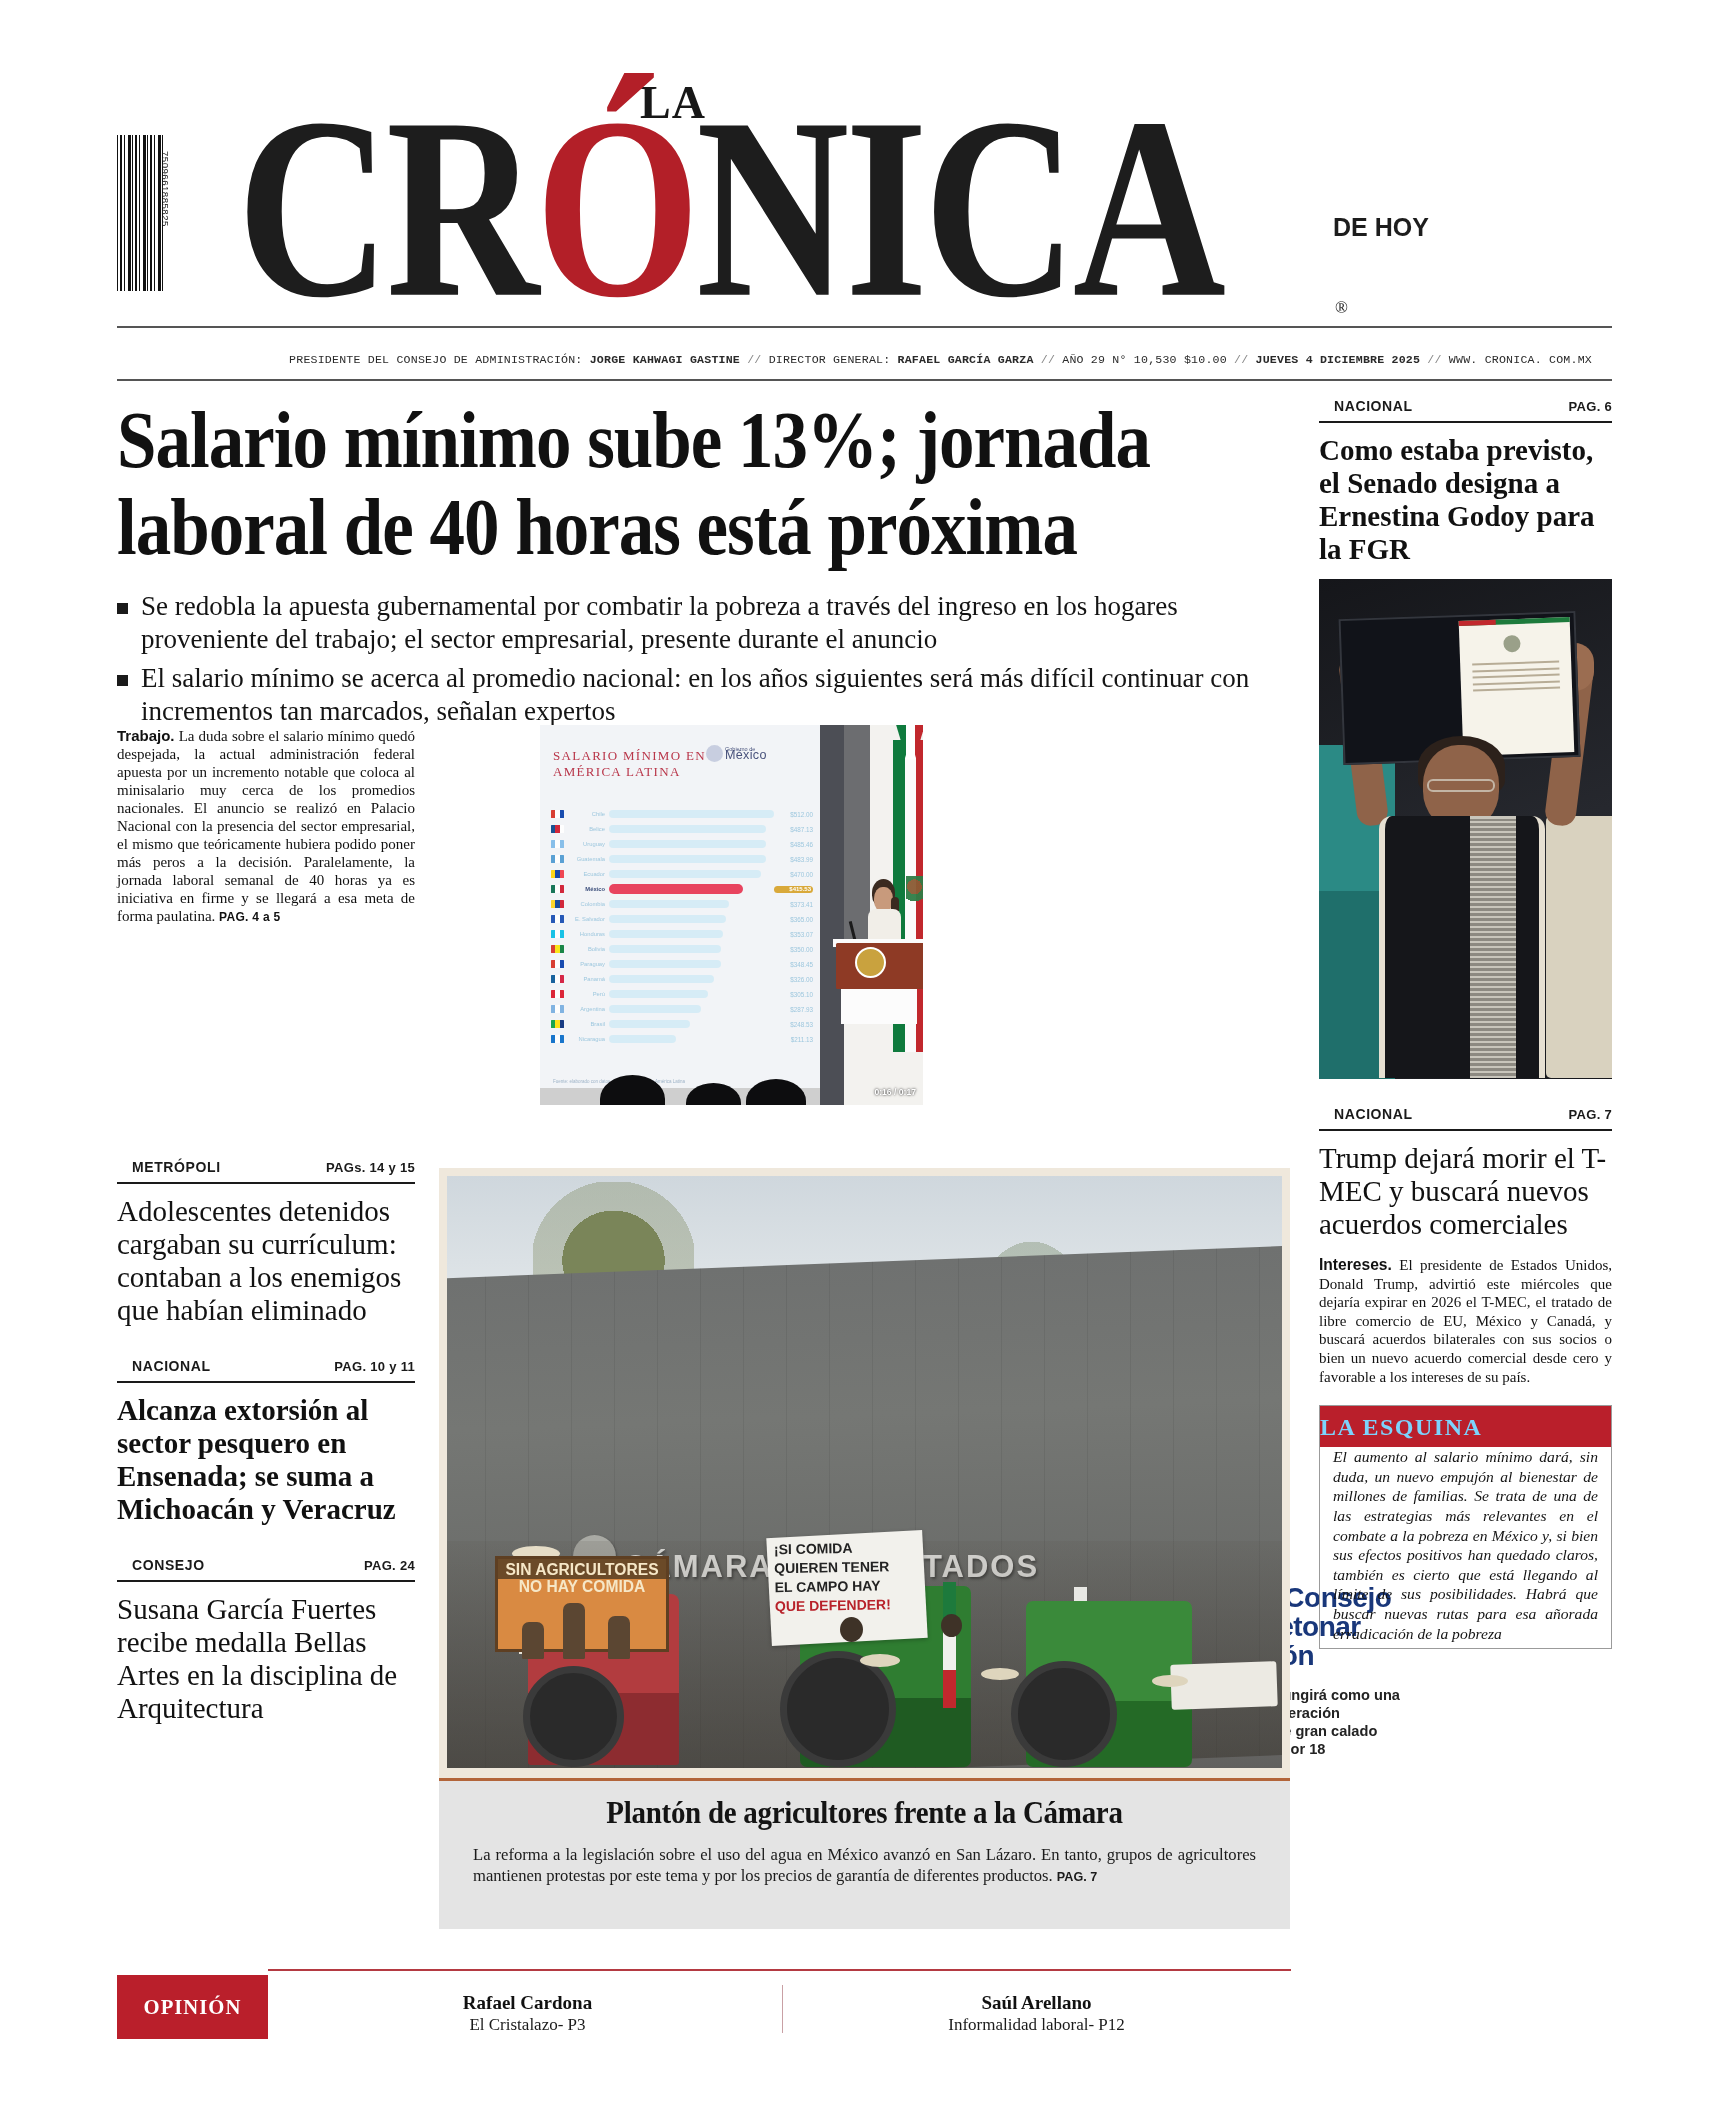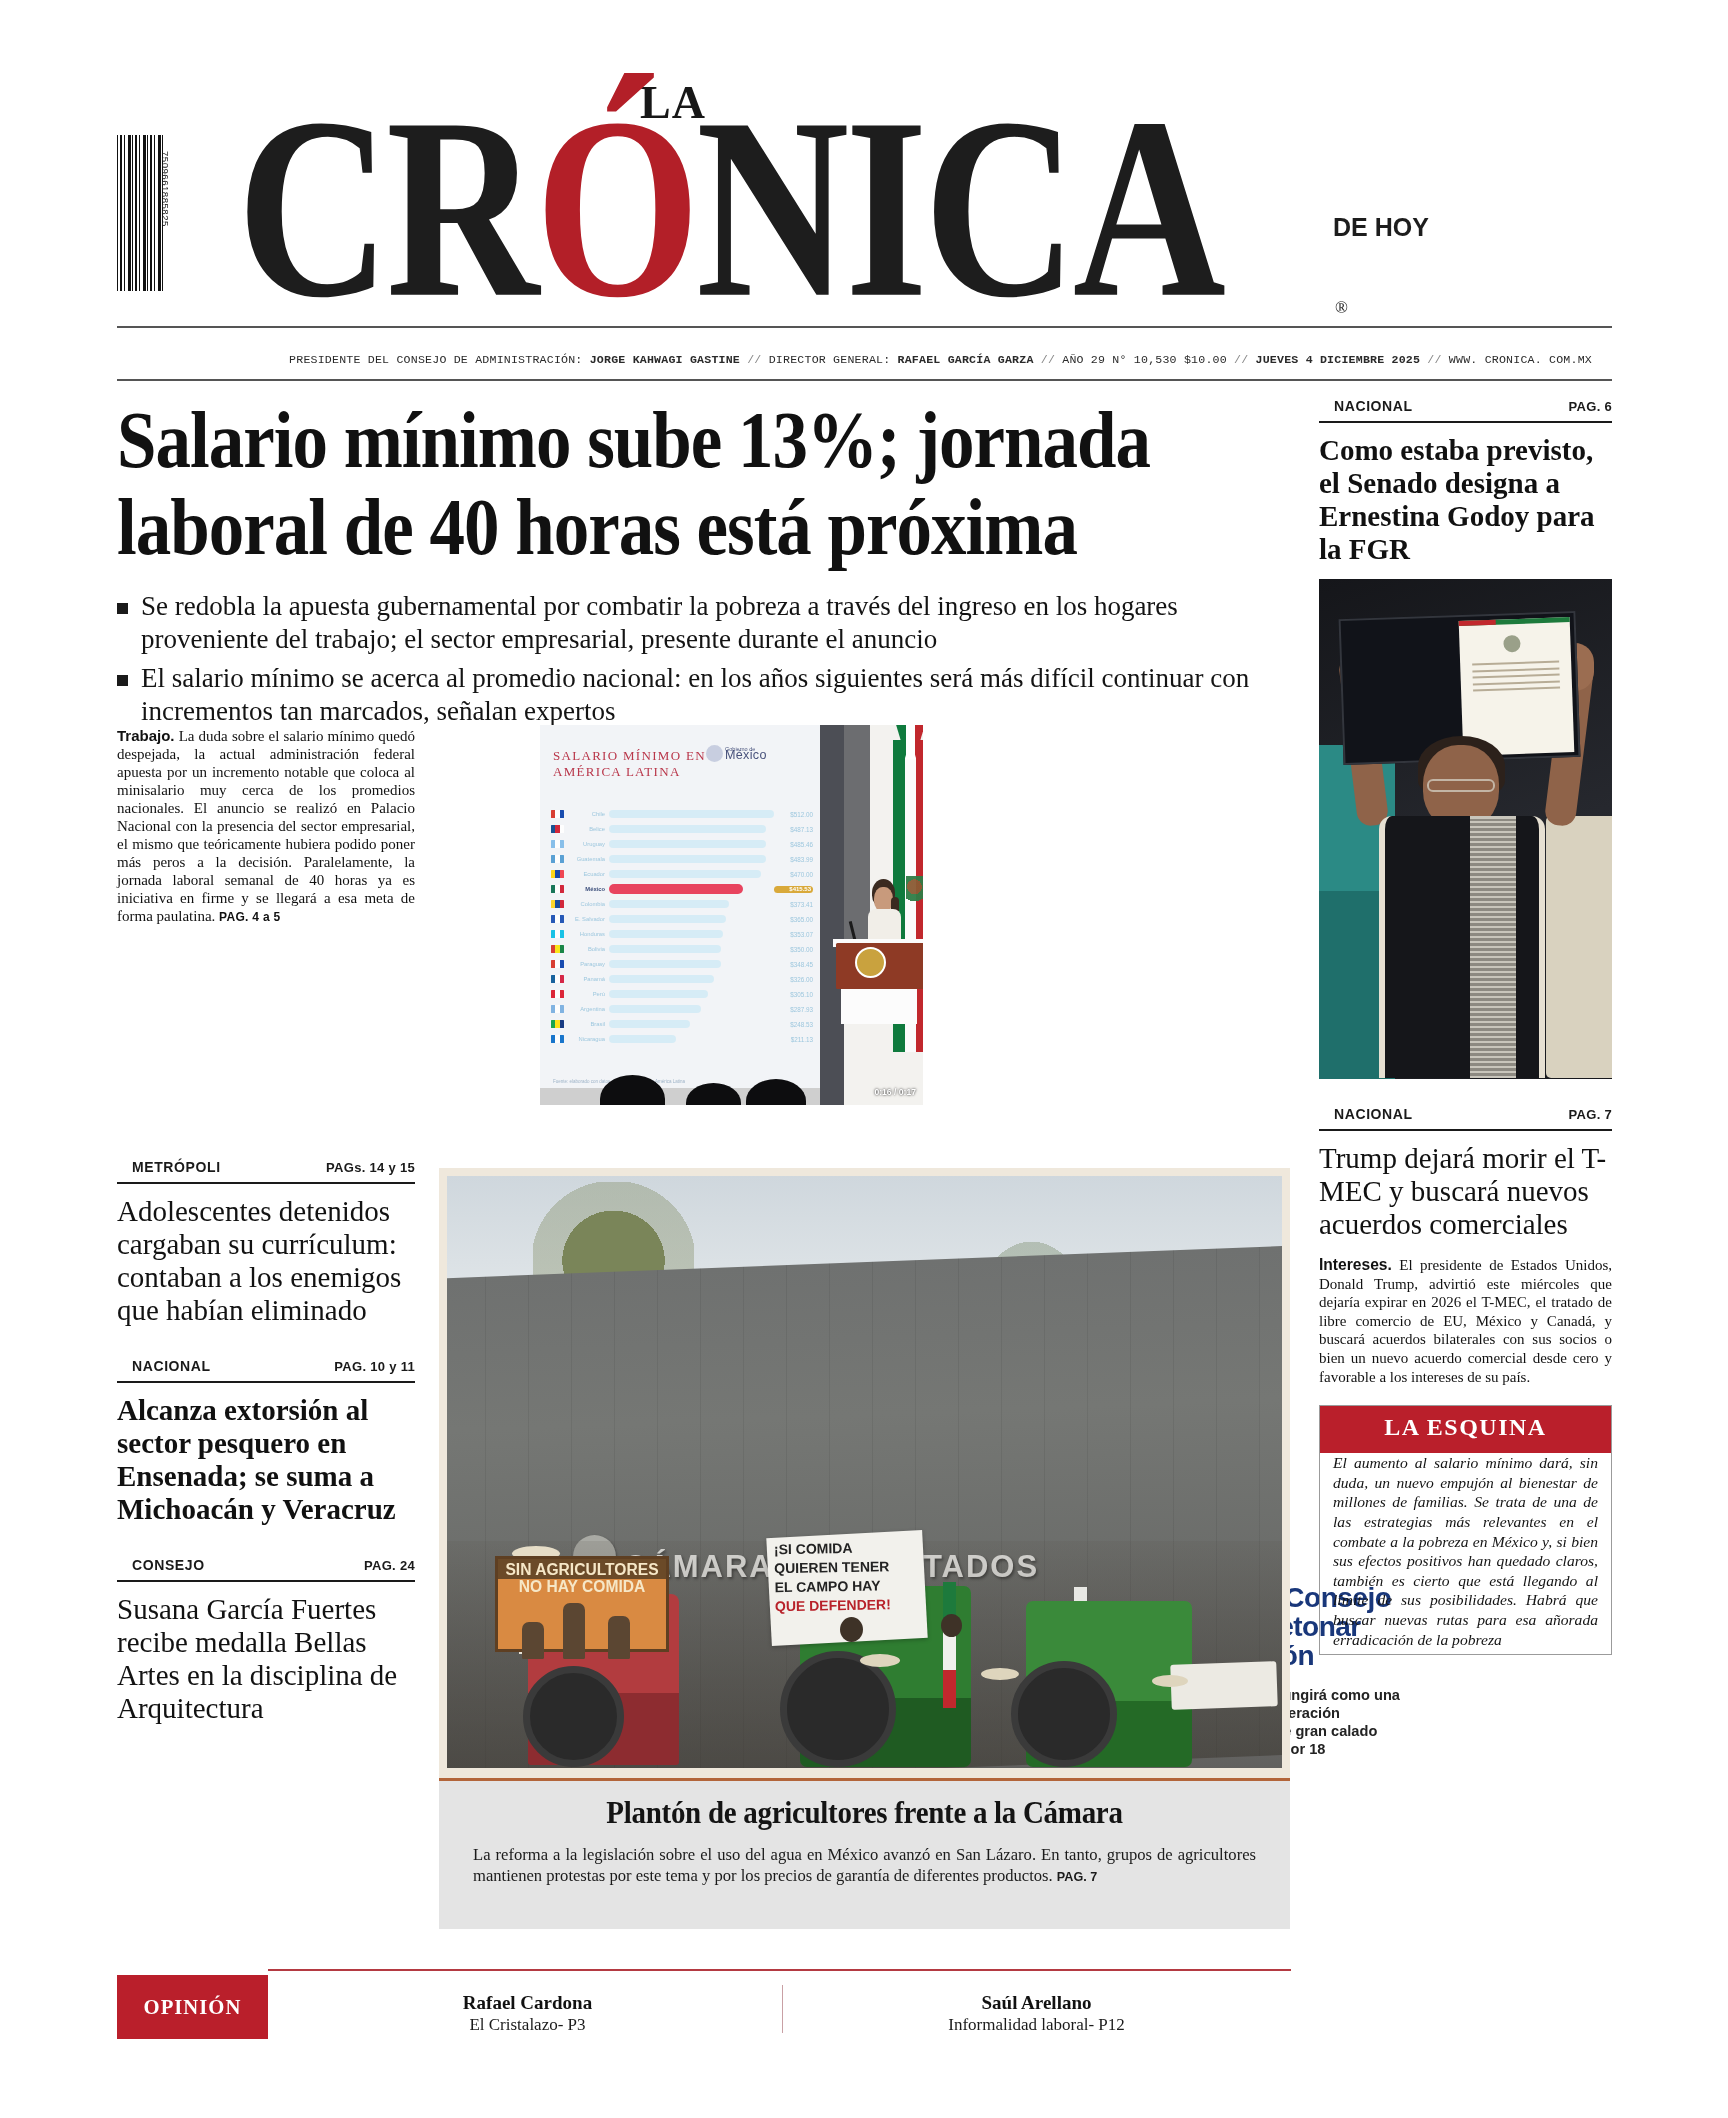--- a/index.html
+++ b/index.html
@@ -338,23 +338,23 @@
 
   .rc-dek {
     margin-top: 15px;
     font-family: "Liberation Serif", serif;
     font-size: 15px; line-height: 18.6px; text-align: justify; color: #121212;
   }
   .rc-dek b { font-family: "Liberation Sans", sans-serif; font-weight: 700; font-size: 15.6px; }
 
   .esquina-box { margin-top: 19px; border: 1.5px solid #9b9b9b; }
   .esquina-head {
-    background: #ba1f2b; color: #ffffff; text-align: center;
+    background: #ba1f2b; color: #7dd3fc; 
     font-family: "Liberation Serif", serif; font-weight: 700;
-    font-size: 24px; letter-spacing: 1.5px; padding: 8px 0 12px 0;
+    font-size: 24px; letter-spacing: 1.5px; padding: 8px 0 6px 0;
   }
   .esquina-body {
     padding: 0 13px 5px 13px;
     font-family: "Liberation Serif", serif; font-style: italic;
     font-size: 15.6px; line-height: 19.6px; color: #141414; text-align: justify;
   }
 
   
   .opinionbar { position: absolute; left: 117px; top: 1969px; width: 1174px; height: 88px; }
   .op-topline { position:absolute; left: 151px; top: 0; right: 0; height: 1.5px; background: #b43a42; }

